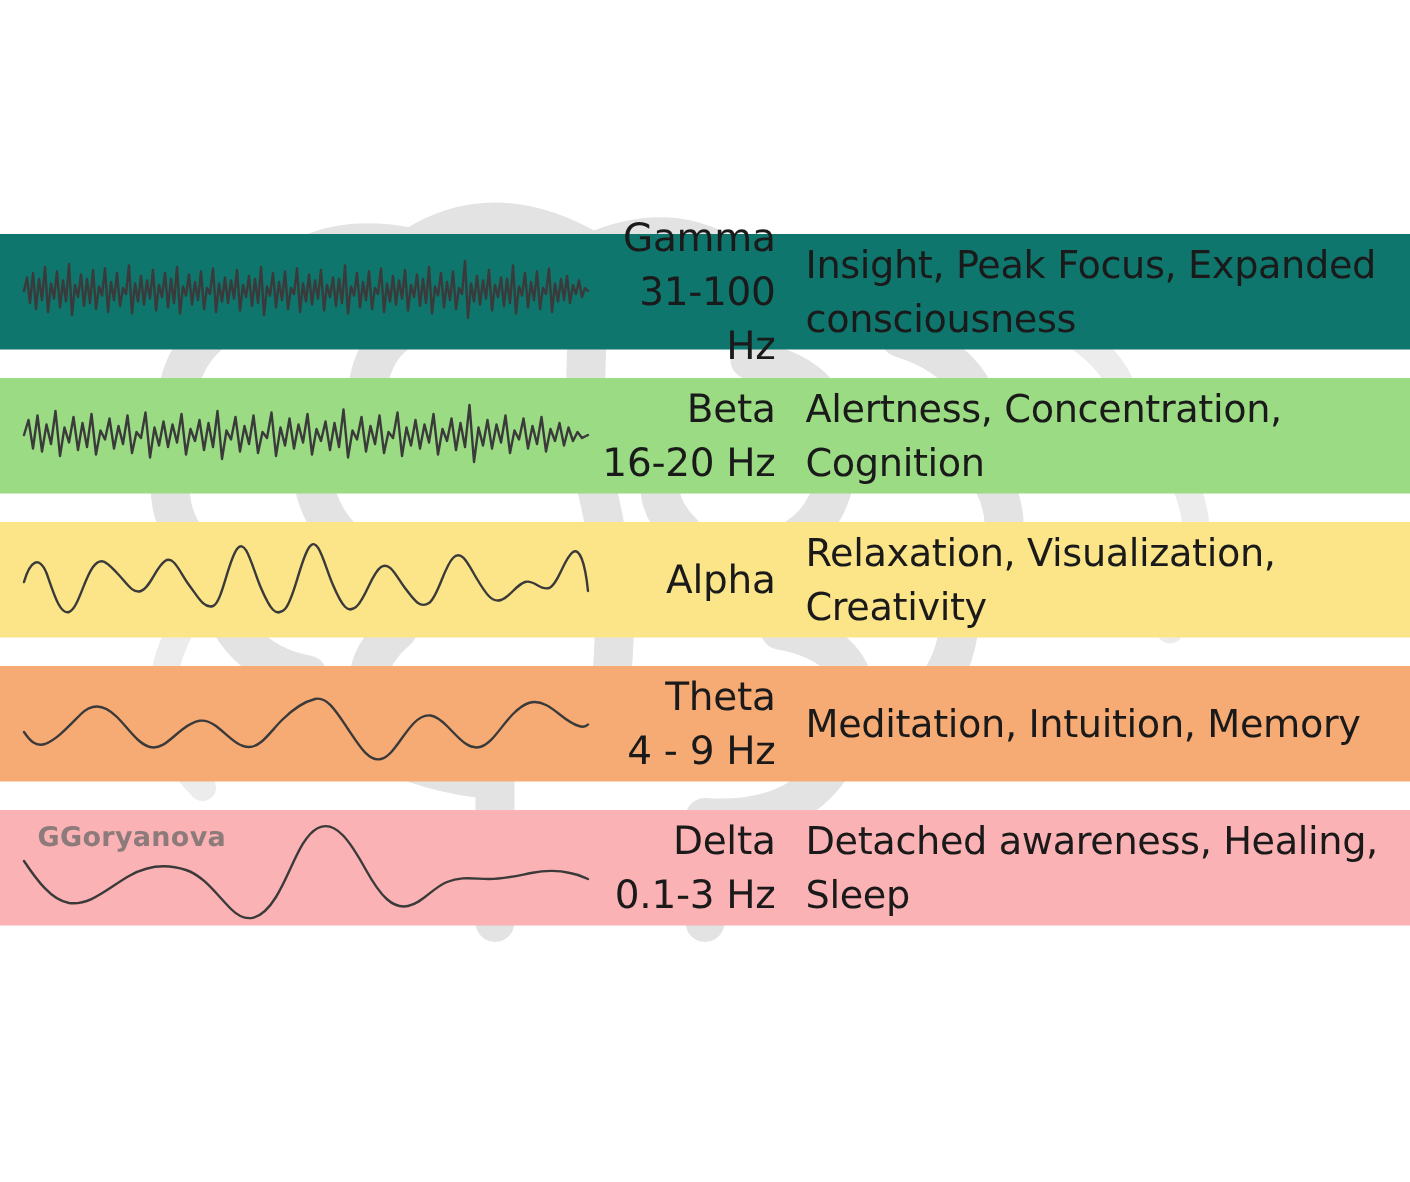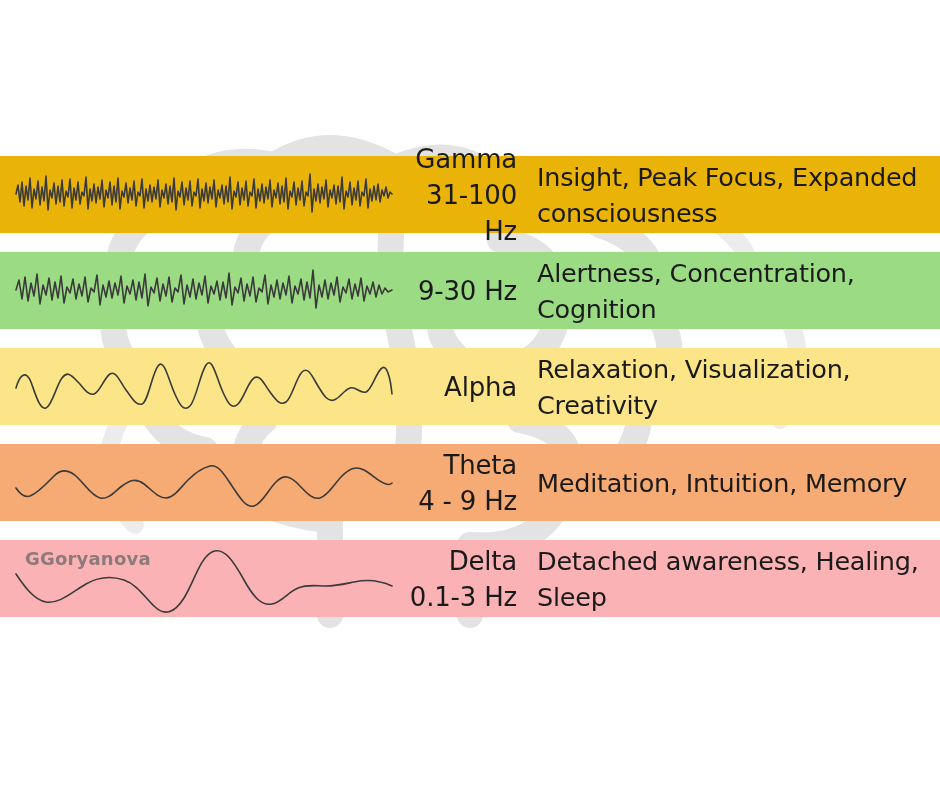--- a/index.html
+++ b/index.html
@@ -127,21 +127,21 @@
   </g>
   <g fill="none" stroke="#ececec" stroke-width="18" stroke-linecap="round">
     <path d="M120 300 Q90 360 135 405"></path>
     <path d="M770 170 Q820 230 780 300"></path>
     <path d="M700 95 Q760 120 755 185"></path>
   </g>
 </svg>
 
 <div id="bands">
 
-  <div class="band" style="background: #eab308;">
+  <div class="band" style="background: #0f766e;">
     <div class="wave-cell">
       <svg viewBox="0 0 380 77" preserveAspectRatio="none" aria-hidden="true">
         <path class="wave-path" d="M2,38 L4,29 L6,46 L8,26 L10,50 L12,30 L14,44 L16,22 L18,52 L20,33
           L22,43 L24,25 L26,49 L28,31 L30,45 L32,20 L34,54 L36,34 L38,42 L40,27
           L42,48 L44,30 L46,46 L48,24 L50,50 L52,35 L54,41 L56,23 L58,52 L60,32
           L62,44 L64,26 L66,48 L68,36 L70,40 L72,21 L74,53 L76,33 L78,45 L80,28
           L82,47 L84,31 L86,43 L88,24 L90,51 L92,34 L94,42 L96,26 L98,49 L100,30
           L102,46 L104,22 L106,53 L108,35 L110,41 L112,27 L114,47 L116,32 L118,44 L120,25
           L122,50 L124,36 L126,40 L128,23 L130,52 L132,33 L134,45 L136,29 L138,46 L140,31
           L142,43 L144,24 L146,51 L148,34 L150,42 L152,28 L154,48 L156,30 L158,46 L160,22
@@ -177,21 +177,22 @@
           L182,47 L185,31 L188,43 L191,24 L194,51 L197,34 L200,42 L203,29 L206,48 L209,30
           L212,46 L215,21 L218,53 L221,35 L224,41 L227,26 L230,49 L233,32 L236,44 L239,25
           L242,50 L245,36 L248,40 L251,23 L254,52 L257,33 L260,45 L263,28 L266,47 L269,31
           L272,43 L275,24 L278,51 L281,34 L284,42 L287,27 L290,48 L293,30 L296,46 L299,18
           L302,56 L305,33 L308,45 L311,28 L314,47 L317,31 L320,43 L323,25 L326,50 L329,35
           L332,41 L335,27 L338,47 L341,32 L344,44 L347,26 L350,49 L353,34 L356,42 L359,30
           L362,45 L365,33 L368,42 L371,36 L374,40 L378,38"></path>
       </svg>
     </div>
     <div class="name-cell">
-      <span class="bandfreq">9-30 Hz</span>
+      <span class="bandname">Beta</span>
+      <span class="bandfreq">16-20 Hz</span>
     </div>
     <div class="desc-cell">Alertness, Concentration, Cognition</div>
   </div>
 
   <div class="band" style="background: rgb(251, 229, 136);">
     <div class="wave-cell">
       <svg viewBox="0 0 380 77" preserveAspectRatio="none" aria-hidden="true">
         <path class="wave-path" d="M2,40 C6,26 12,22 17,34 C22,48 26,62 32,60 C38,58 42,38 48,30
           C54,22 58,28 64,34 C70,40 74,48 80,46 C86,44 90,30 96,26
           C102,22 106,34 112,42 C118,50 122,58 128,56 C134,54 138,26 144,18

